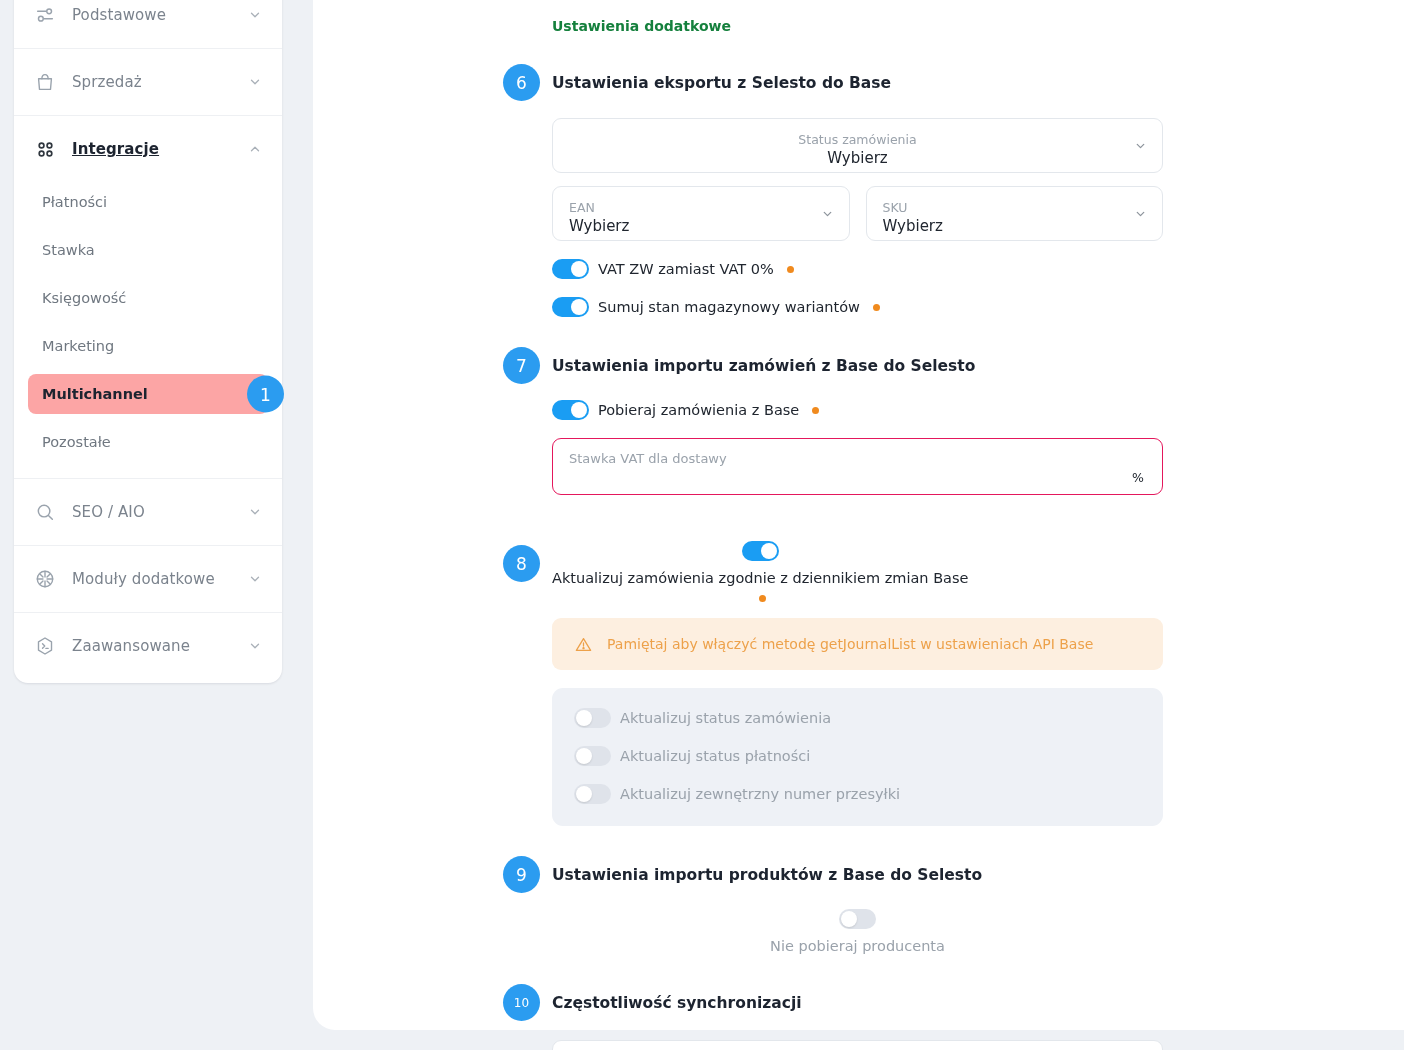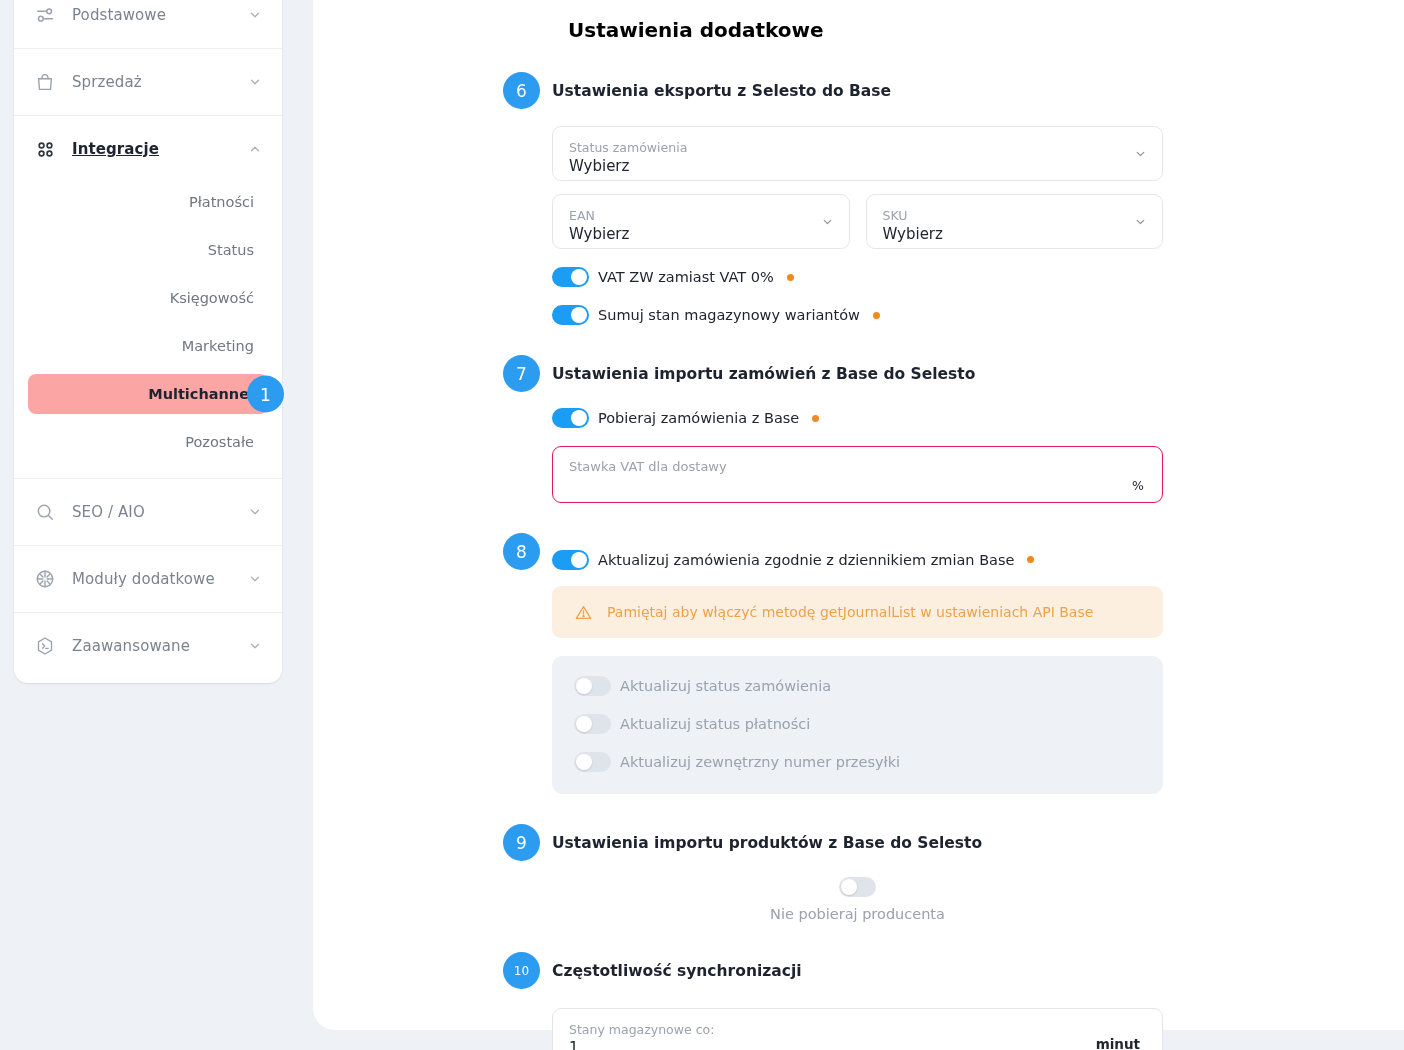--- a/index.html
+++ b/index.html
@@ -74,21 +74,20 @@
   .subitem {
     position: relative;
     height: 40px;
     display: flex; align-items: center;
     padding: 0 14px;
     border-radius: 8px;
     margin-bottom: 8px;
     font-size: 14.5px;
     color: #6f7780;
     cursor: pointer;
-    justify-content: flex-end;
   }
   .subitem:last-child { margin-bottom: 4px; }
   .subitem.selected {
     background: #fca5a5;
     color: #1d2430;
     font-weight: 700;
   }
   .subitem .step-badge { position: absolute; right: -16px; top: 50%; transform: translateY(-50%); }
 
   
@@ -105,24 +104,24 @@
   }
   .step-badge.wide { font-size: 12px; text-align: center; }
 
   
   .content {
     position: absolute;
     left: 503px; top: 0;
     width: 660px;
   }
   .page-title {
-    font-size: 20px;
+    font-size: 14px;
     font-weight: 700;
-    color: #000000;
-    margin: 18px 0 0 65px;
+    color: #15803d;
+    margin: 18px 0 0 49px;
   }
   .section-head {
     display: flex; align-items: center;
     gap: 12px;
     margin-top: 30px;
   }
   .section-head .sect-title {
     font-size: 15.5px;
     font-weight: 700;
     color: #1d2430;
@@ -227,21 +226,21 @@
   .disabled-group {
     margin-top: 18px;
     background: #eef1f6;
     border-radius: 11px;
     padding: 20px 0 22px 22px;
   }
   .disabled-group .toggle-row { margin-top: 0; margin-bottom: 18px; }
   .disabled-group .toggle-row:last-child { margin-bottom: 0; }
 
   .sec8-head { display: flex; align-items: center; gap: 12px; margin-top: 30px; }
-  .sec8-head .toggle-row { margin-top: 16px; }
+  .sec8-head .toggle-row { margin-top: 16px; flex-direction: column; }
 </style>
 </head>
 <body>
 
 <div class="page">
 
   <div class="main-panel"></div>
 
   <nav class="sidebar">
 
@@ -297,21 +296,21 @@
               <polyline points="6 9 12 15 18 9"></polyline>
             </svg>
         </span>
       </div>
 
       <div class="subnav">
         <div class="subitem">
           <span>Płatności</span>
         </div>
         <div class="subitem">
-          <span>Status</span>
+          <span>Stawka</span>
         </div>
         <div class="subitem">
           <span>Księgowość</span>
         </div>
         <div class="subitem">
           <span>Marketing</span>
         </div>
         <div class="subitem selected">
           <span>Multichannel</span>
           <span class="step-badge">1</span>
@@ -381,21 +380,21 @@
 
     <h1 class="page-title">Ustawienia dodatkowe</h1>
 
     <section>
       <div class="section-head">
         <span class="step-badge">6</span>
         <span class="sect-title">Ustawienia eksportu z Selesto do Base</span>
       </div>
 
       <div class="indent">
-        <div class="field" style="margin-top:17px;">
+        <div class="field" style="margin-top:17px;text-align:center;">
           <span class="flabel">Status zamówienia</span>
           <span class="fvalue">Wybierz</span>
           <span class="fchev">
             <svg width="13" height="13" viewBox="0 0 24 24" fill="none" stroke="currentColor" stroke-width="2.3" stroke-linecap="round" stroke-linejoin="round">
                 <polyline points="6 9 12 15 18 9"></polyline>
               </svg>
           </span>
         </div>
 
         <div class="row2">

